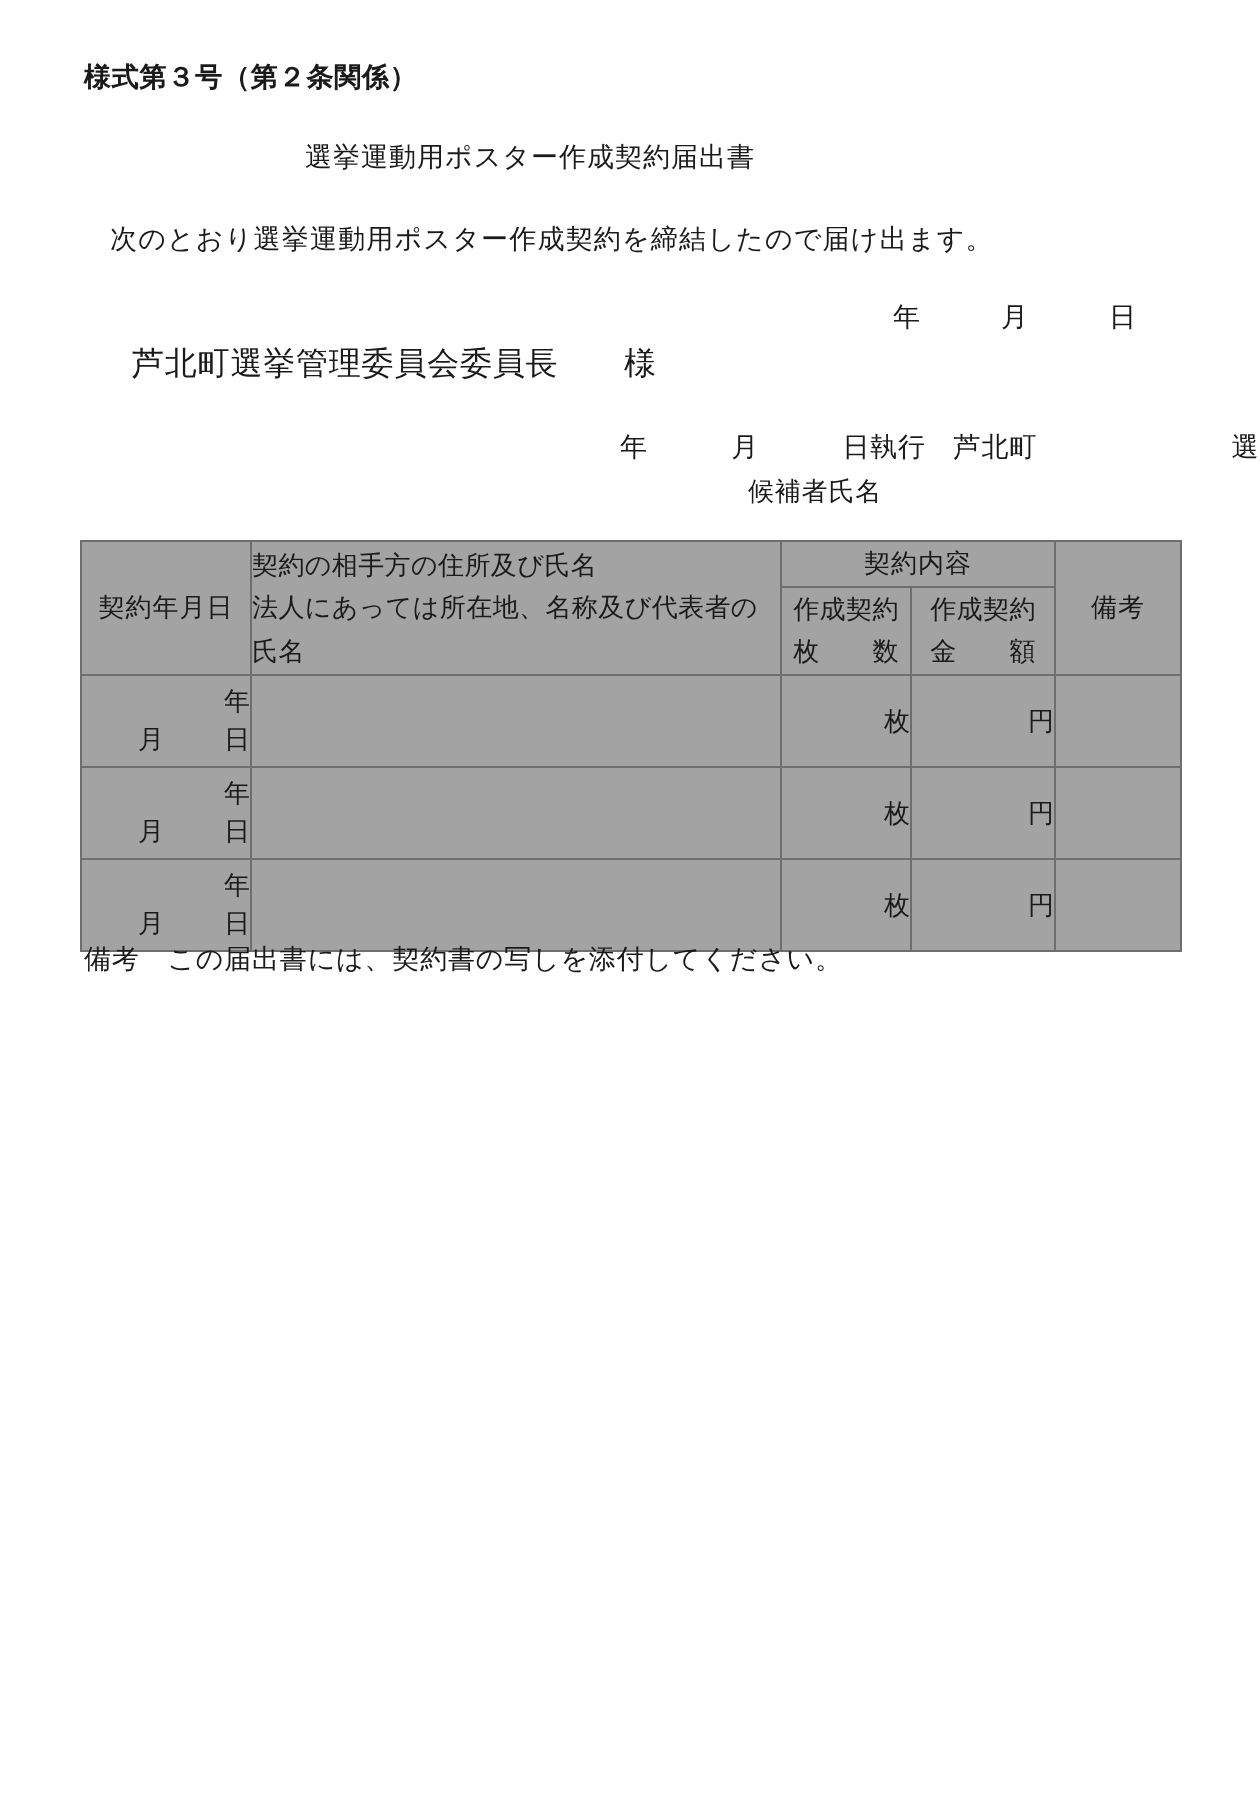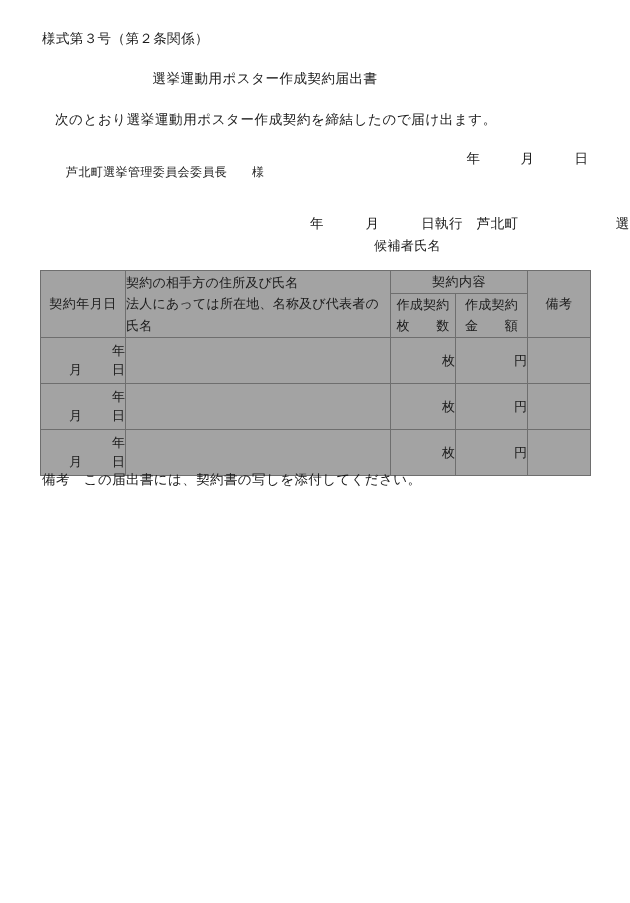--- a/index.html
+++ b/index.html
@@ -23,20 +23,21 @@
     height: 903px;
   }
   .abs { position: absolute; white-space: pre; }
 
   
   .form-no {
     left: 42px;
     top: 30px;
     font-size: 13.5px;
     letter-spacing: 0.4px;
+    font-weight: bold;
   }
 
   
   .doc-title {
     left: 0;
     top: 70px;
     width: 508px;
     text-align: center;
     padding-left: 22px;
     box-sizing: border-box;
@@ -50,31 +51,31 @@
     top: 111px;
     font-size: 13.5px;
     letter-spacing: 0.6px;
   }
 
   
   .submit-date {
     left: 0;
     top: 150px;
     width: 630px;
-    padding-right: 42px;
+    padding-right: 62px;
     box-sizing: border-box;
     text-align: right;
     font-size: 13.5px;
   }
 
   
   .addressee {
     left: 66px;
-    top: 164px;
-    font-size: 12px;
+    top: 172px;
+    font-size: 16px;
     letter-spacing: 0.4px;
   }
 
   
   .election-line {
     left: 310px;
     top: 215px;
     font-size: 13.5px;
     letter-spacing: 0.4px;
   }

